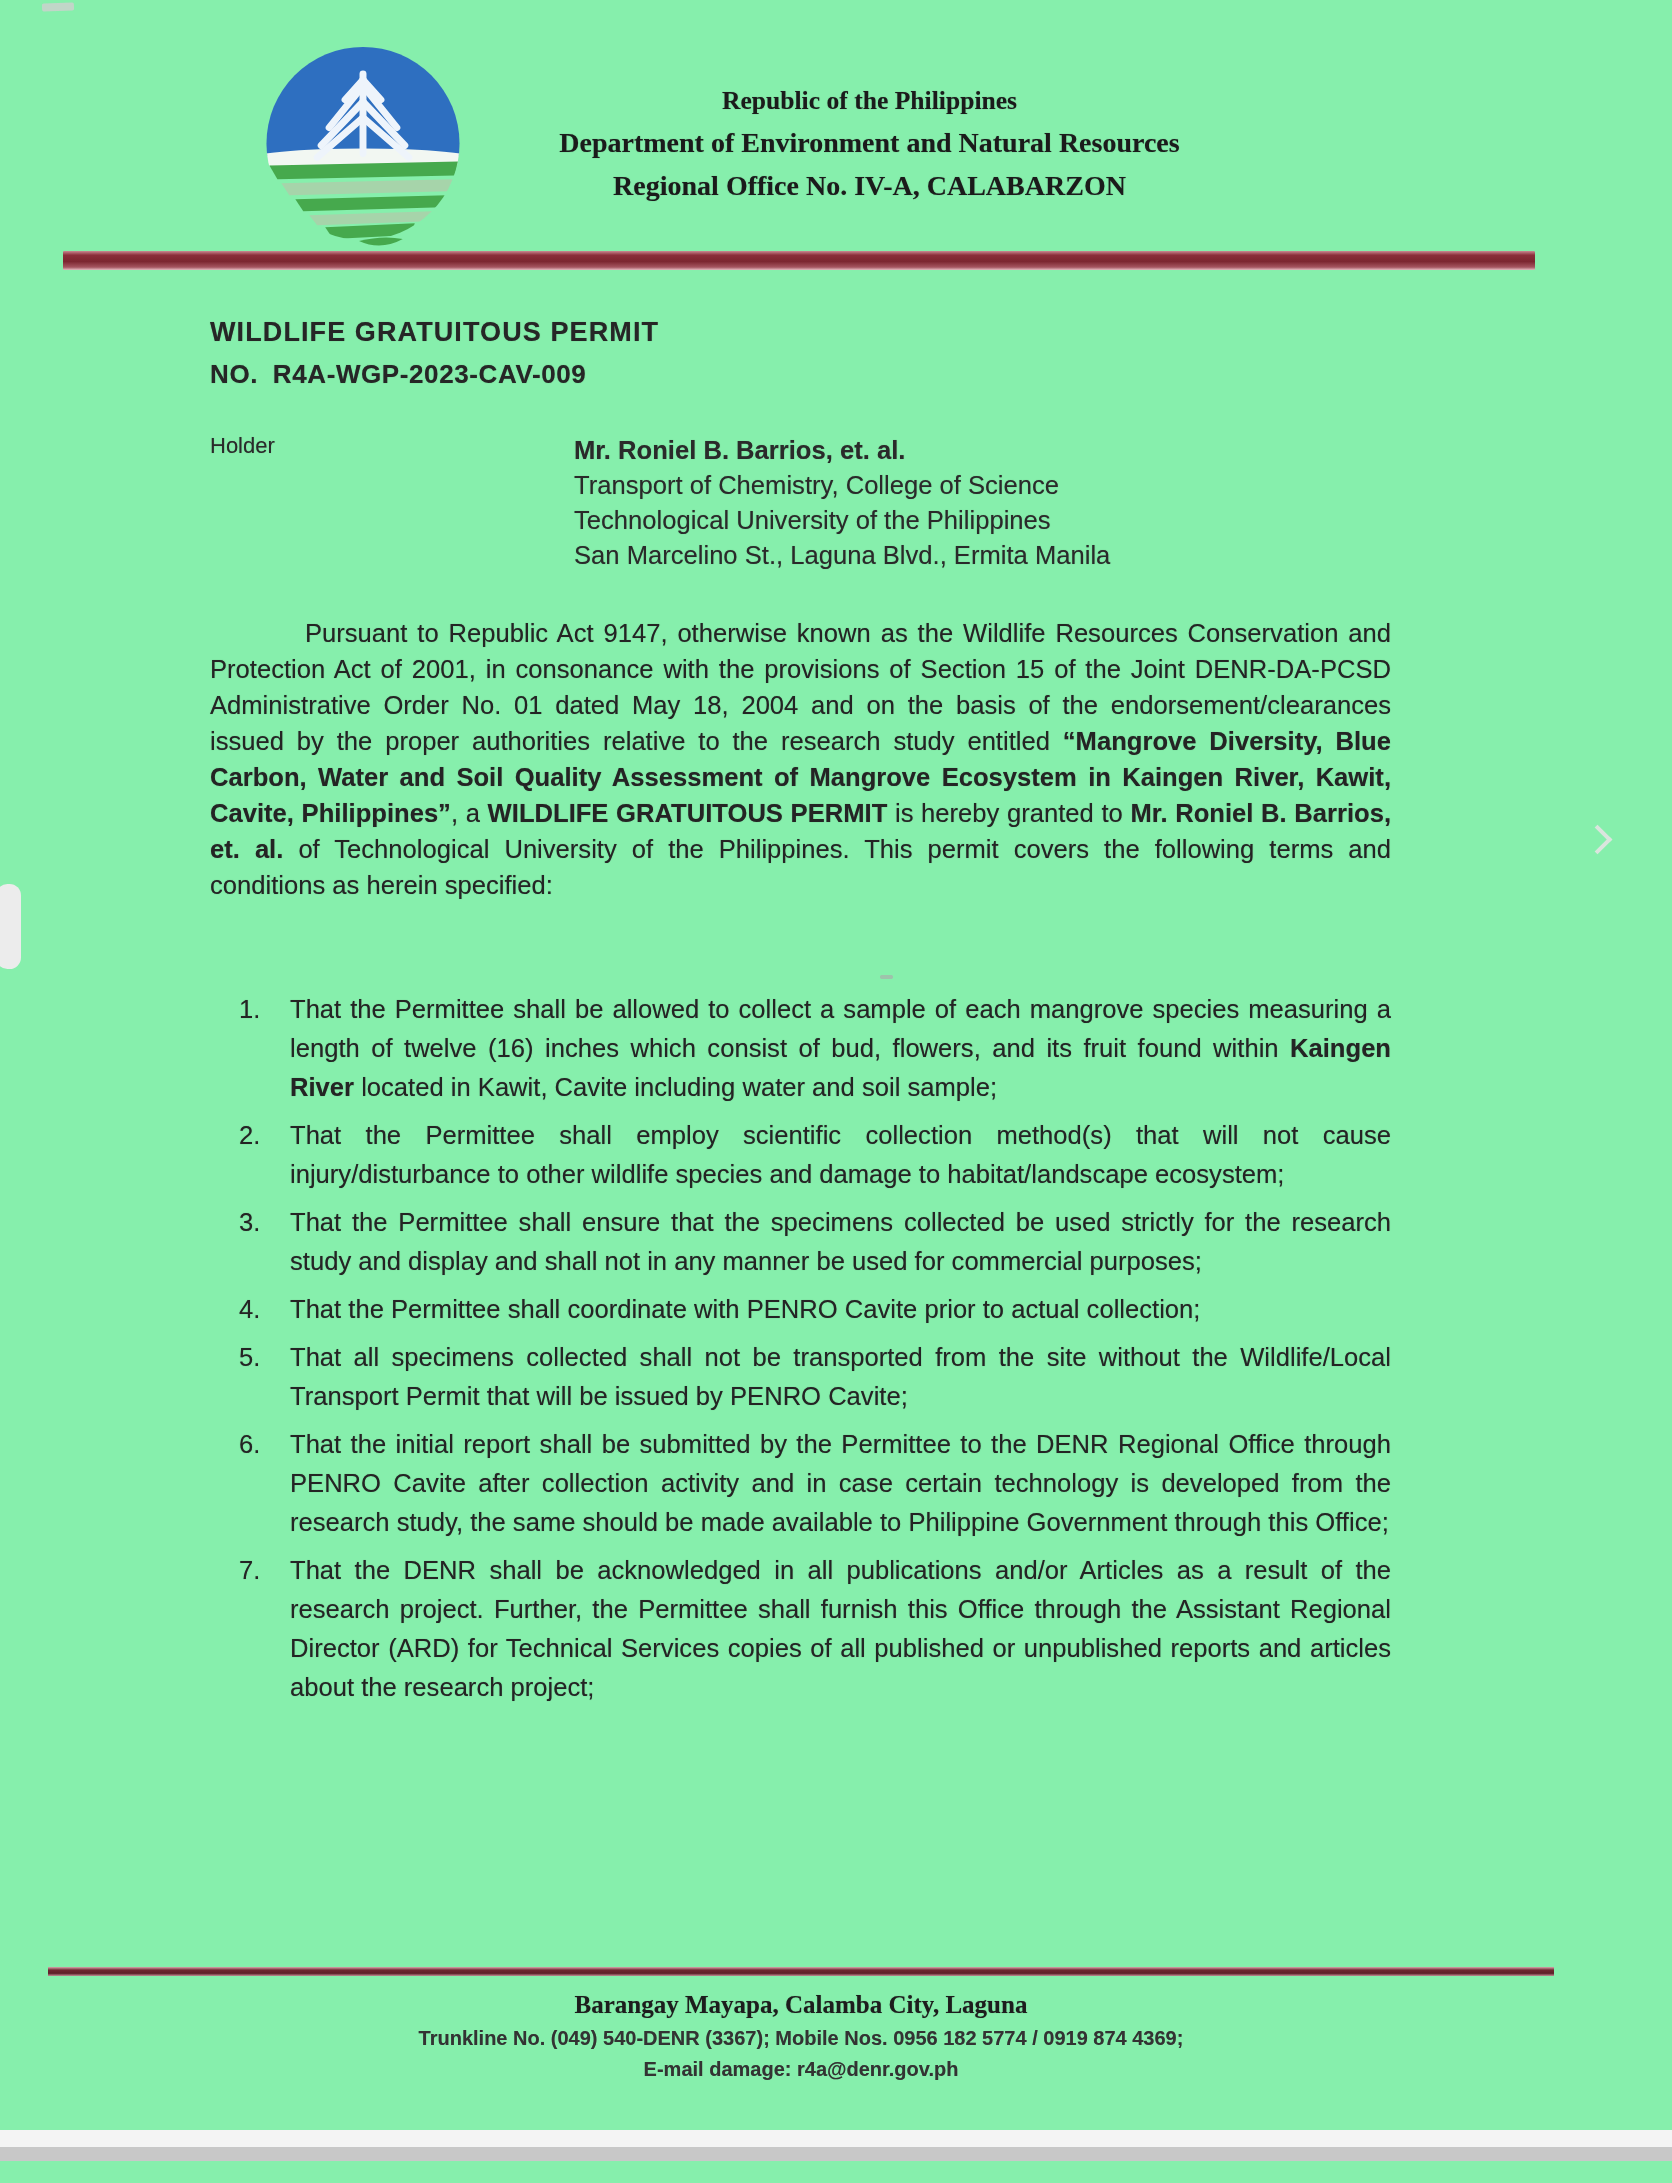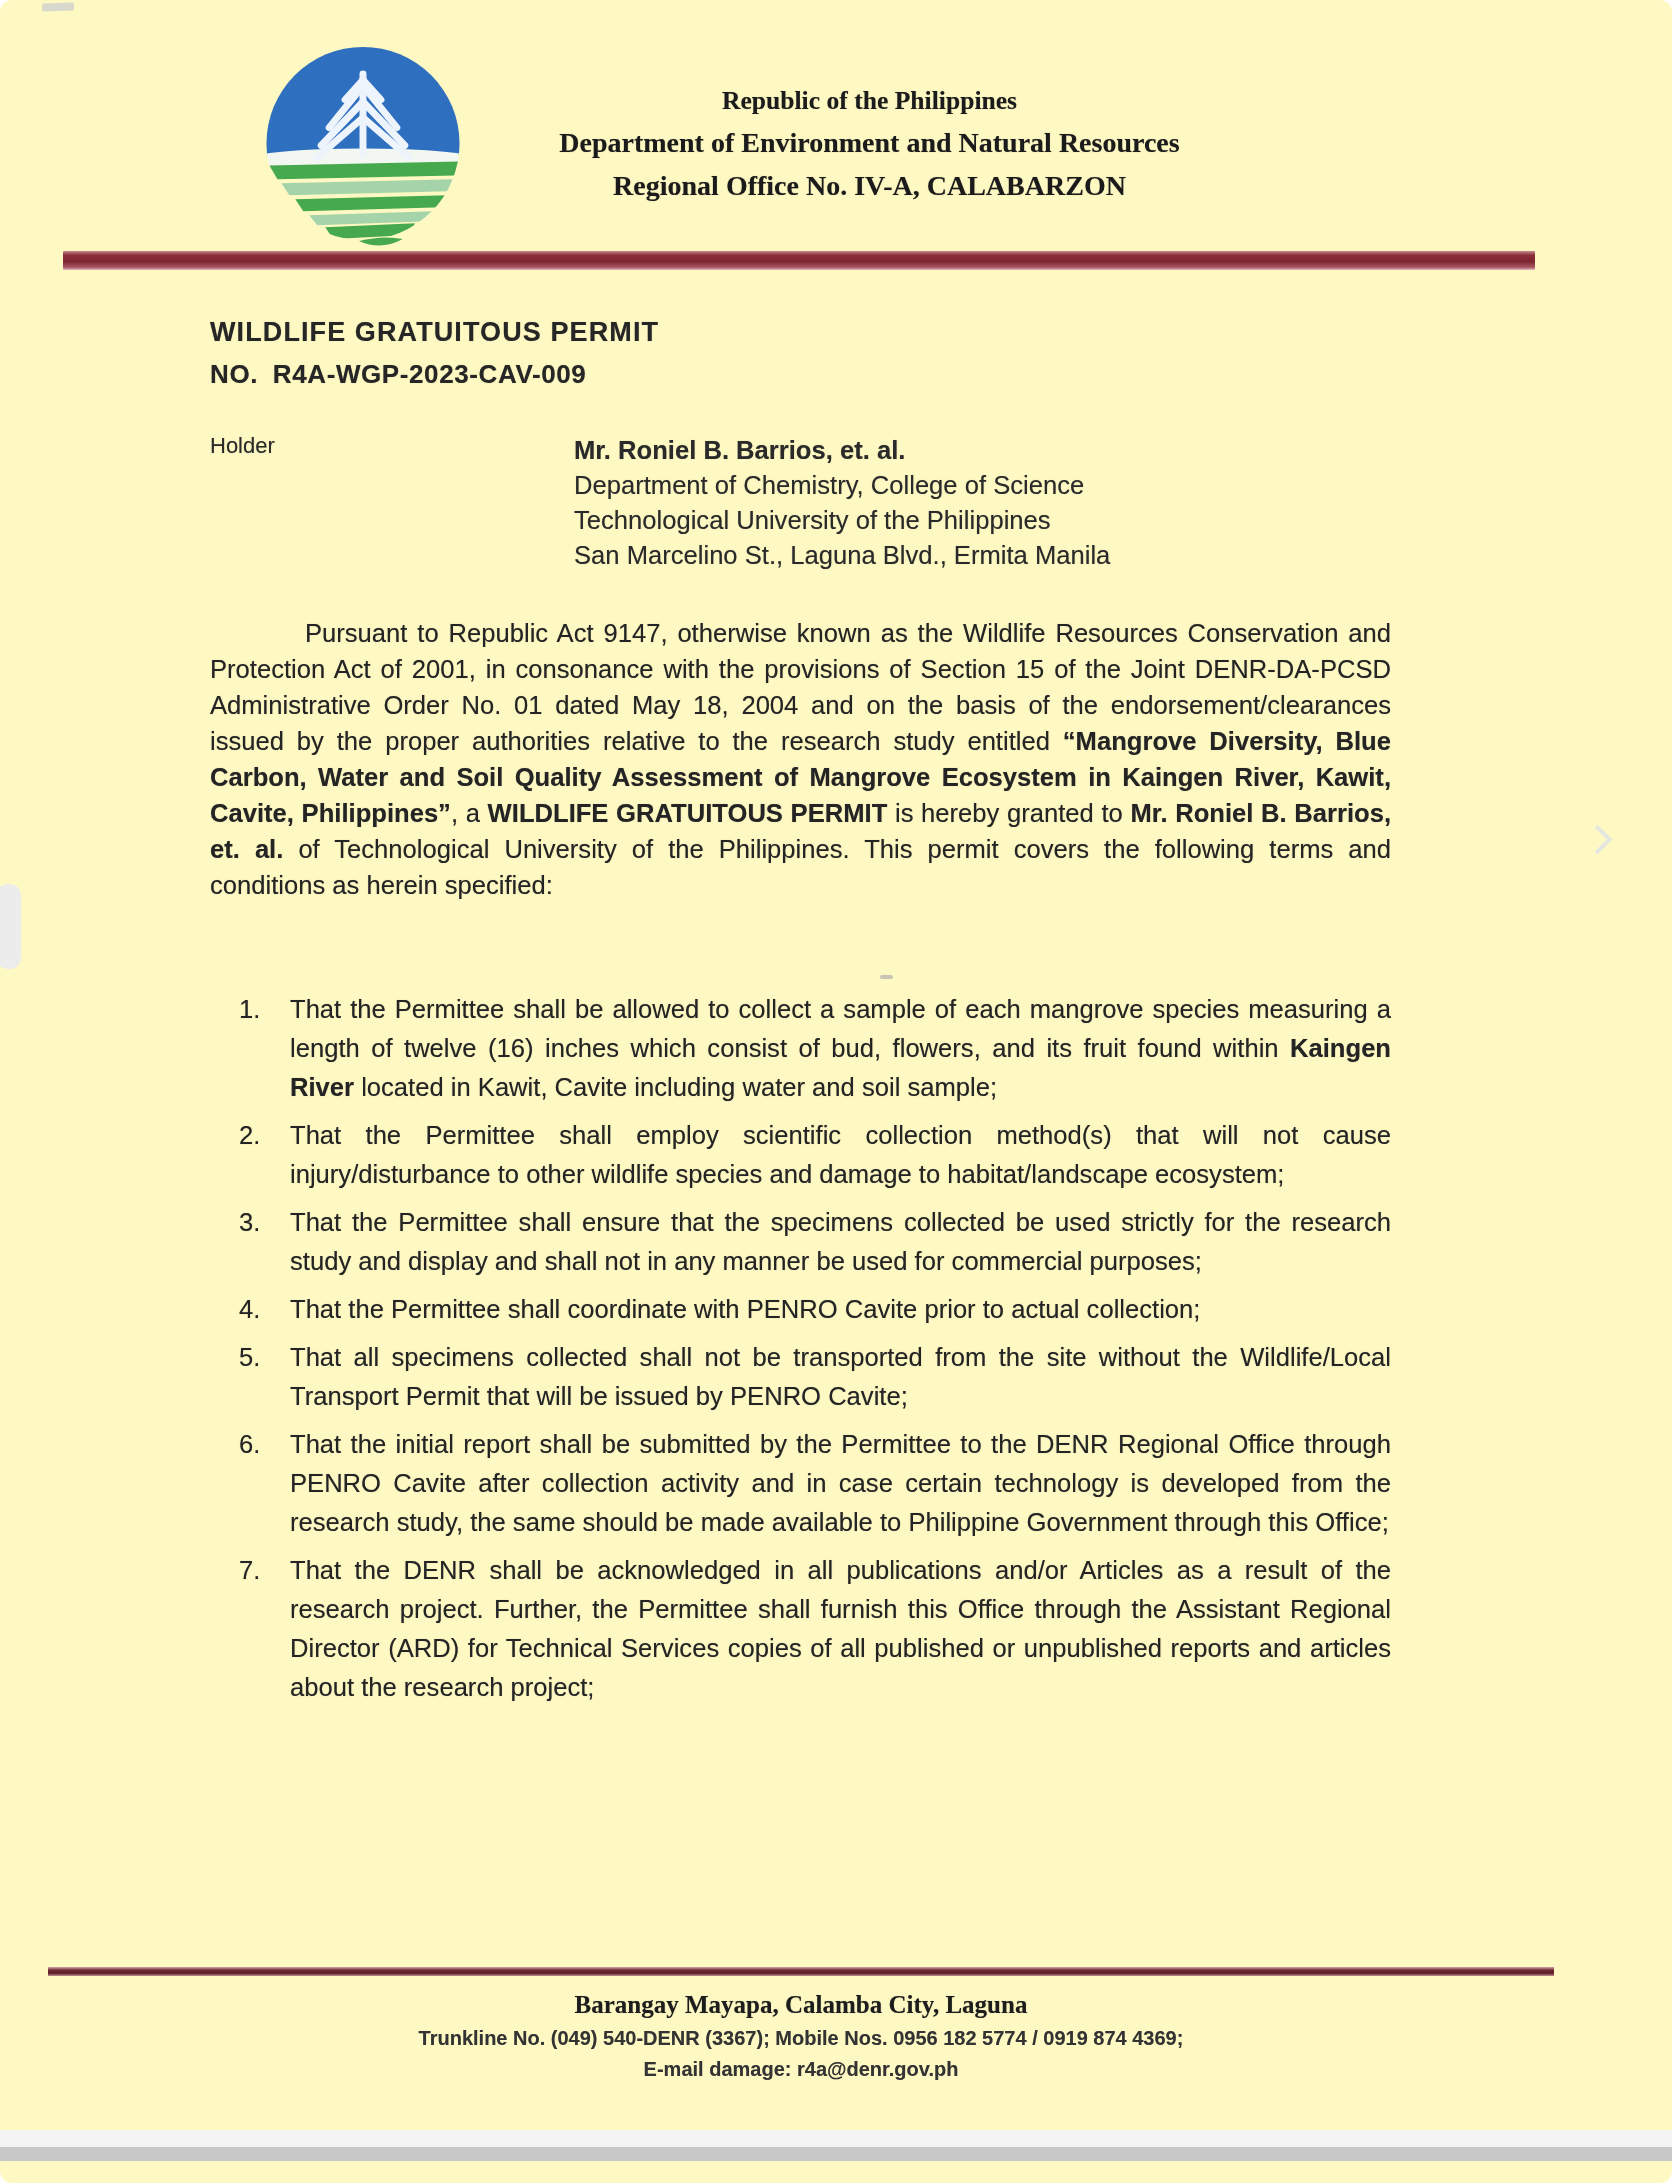--- a/index.html
+++ b/index.html
@@ -1,20 +1,20 @@
 <!DOCTYPE html>
 <html style="font-size:9px"><head>
 <meta charset="utf-8">
 <style>
   html,body{margin:0;padding:0;}
   body{
     width:1672px;height:2183px;position:relative;background:#ffffff;
     font-family:"Liberation Sans",sans-serif;color:#222;
   }
-  .page{position:absolute;inset:0;background:#fef9c3;overflow:hidden;border-radius:12px;}
+  .page{position:absolute;inset:0;background:#86efac;overflow:hidden;}
 
   
   .logo{position:absolute;left:263px;top:44px;width:200px;height:211px;}
   .agency{
     position:absolute;left:398px;top:81px;width:943px;text-align:center;
     font-family:"Liberation Serif",serif;font-weight:bold;color:#1b1b1b;
     text-shadow:0 0 1.1px rgba(30,30,30,.35);
   }
   .agency .l1{font-size:25.6px;line-height:40px;}
   .agency .l2{font-size:28px;line-height:43px;}
@@ -156,21 +156,21 @@
     <div class="permit-title">WILDLIFE GRATUITOUS PERMIT</div>
     <div class="permit-no">
       <span>NO.</span><span class="num">R4A-WGP-2023-CAV-009</span>
     </div>
   </div>
 
   <div class="holder-row">
     <div class="holder-label">Holder</div>
     <div class="holder-value">
       <div class="name">Mr. Roniel B. Barrios, et. al.</div>
-      <div>Department of Chemistry, College of Science</div>
+      <div>Transport of Chemistry, College of Science</div>
       <div>Technological University of the Philippines</div>
       <div>San Marcelino St., Laguna Blvd., Ermita Manila</div>
     </div>
   </div>
 
   <p class="preamble"><span>Pursuant to Republic Act 9147, otherwise known as the Wildlife Resources Conservation and Protection Act of 2001, in consonance with the provisions of Section 15 of the Joint DENR-DA-PCSD Administrative Order No. 01 dated May 18, 2004 and on the basis of the endorsement/clearances issued by the proper authorities relative to the research study entitled </span><b>“Mangrove Diversity, Blue Carbon, Water and Soil Quality Assessment of Mangrove Ecosystem in Kaingen River, Kawit, Cavite, Philippines”</b><span>, a </span><b>WILDLIFE GRATUITOUS PERMIT</b><span> is hereby granted to </span><b>Mr. Roniel B. Barrios, et. al.</b><span> of Technological University of the Philippines. This permit covers the following terms and conditions as herein specified:</span></p>
 
   <div class="conditions">
       <div class="cond">
         <span class="cond-num">1.</span>

